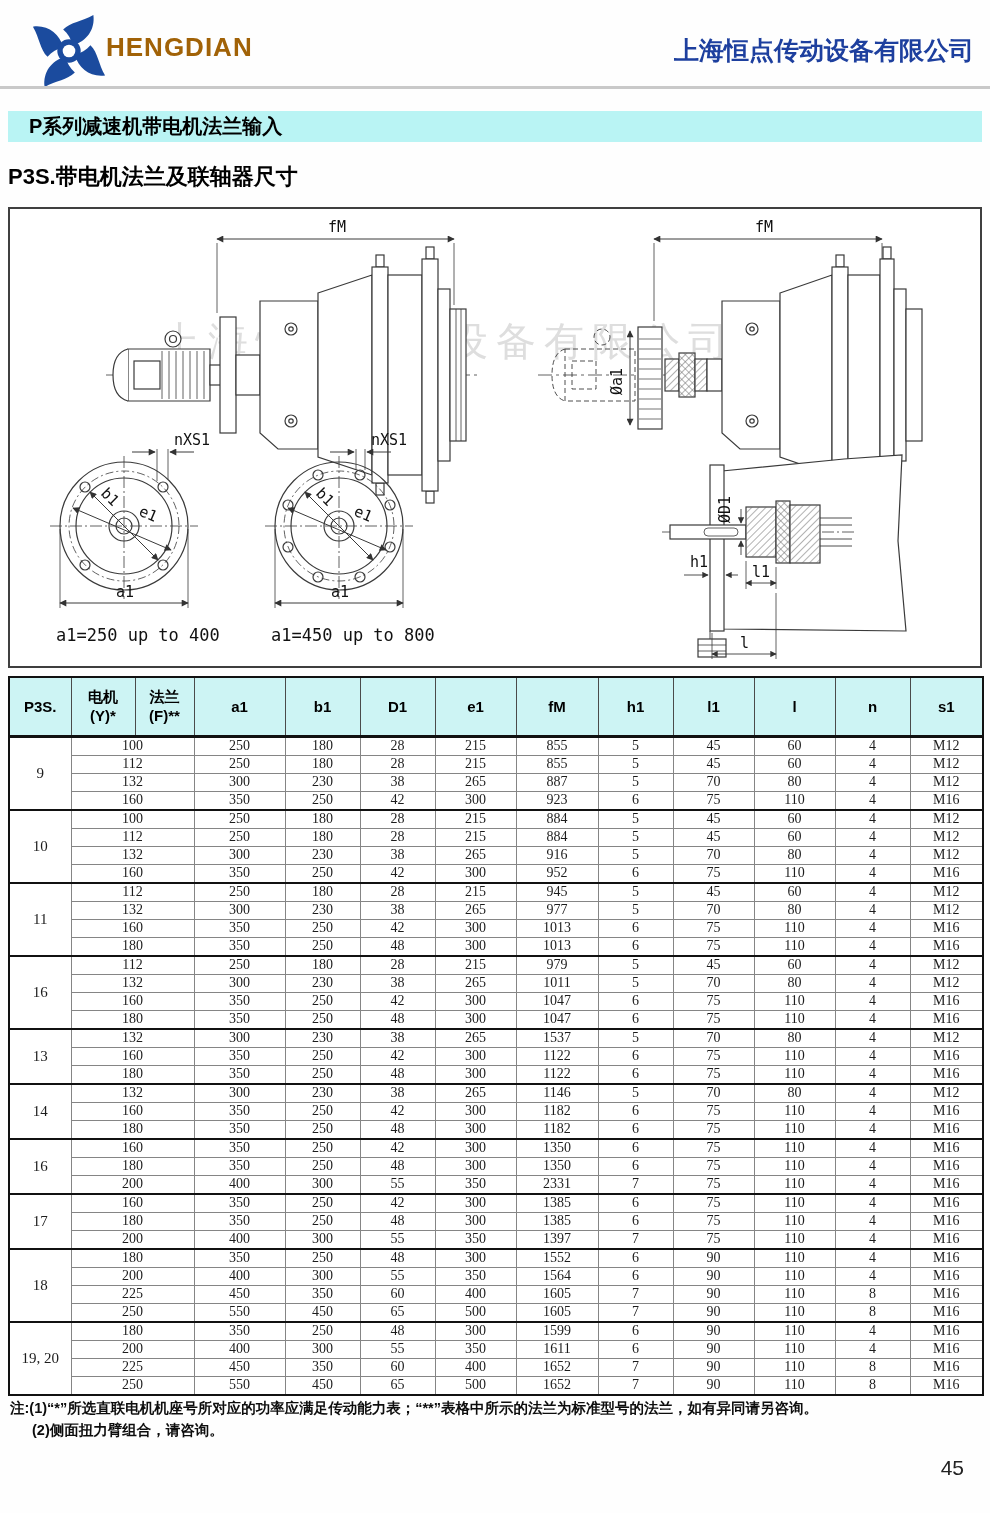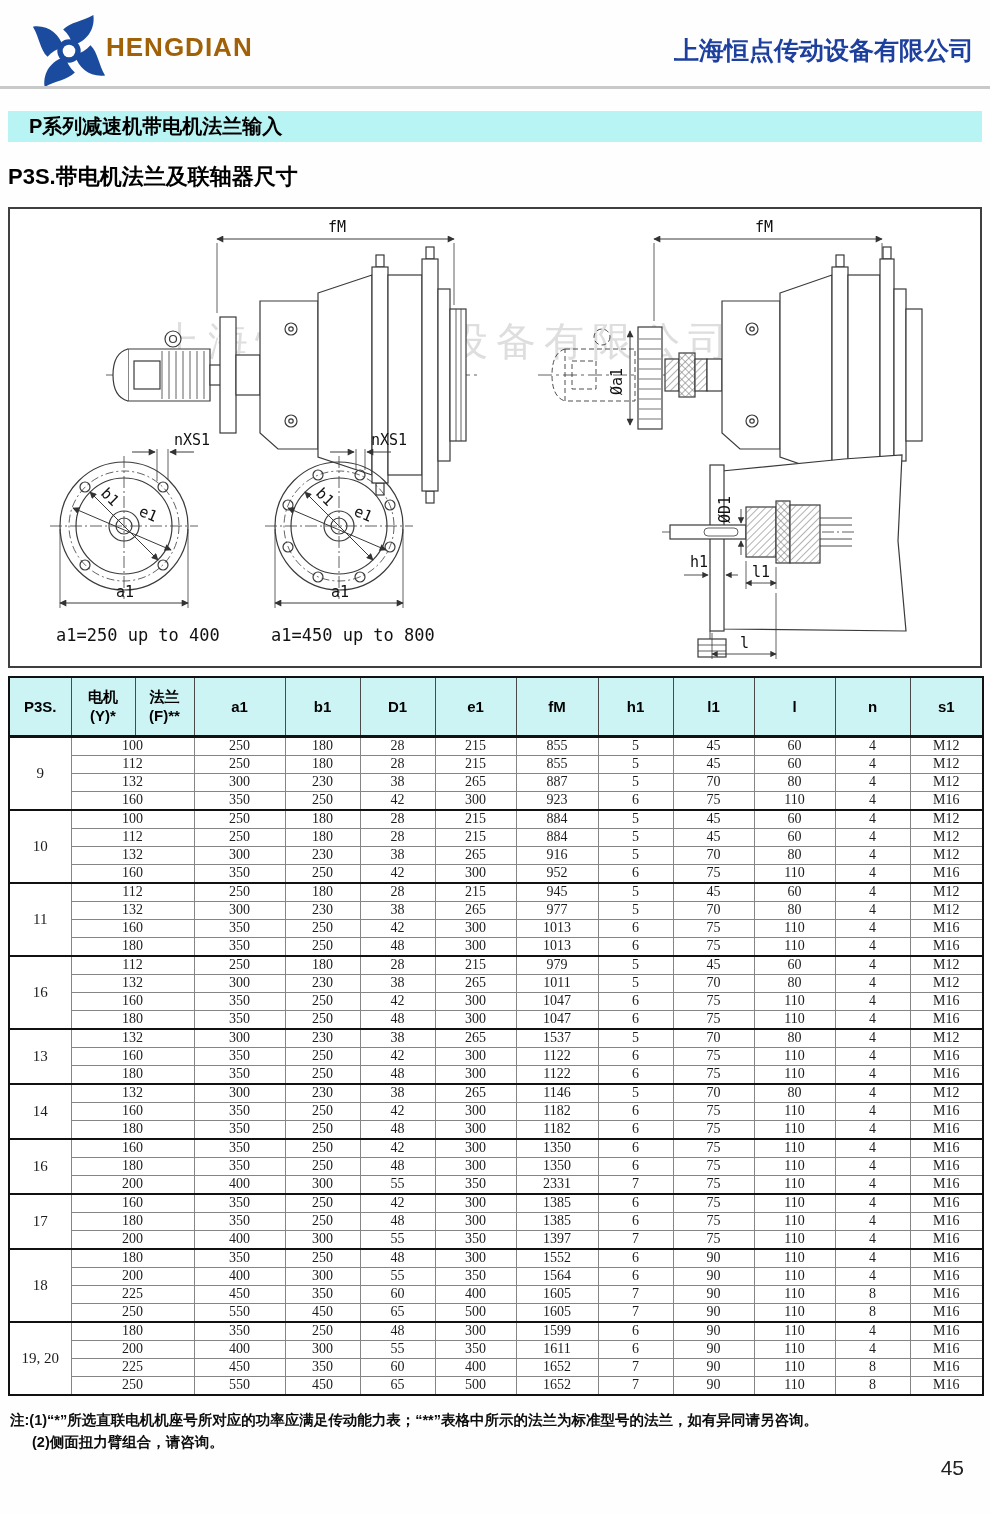--- a/index.html
+++ b/index.html
@@ -29,21 +29,21 @@
   thead tr{height:59px;}
   .hd{background:#cdf4f4;font:700 15px "Liberation Sans",sans-serif;color:#000;
       border:1px solid #4a4a4a;border-bottom:3px solid #111;}
   td{border:1px solid #858585;height:17px;line-height:17px;padding:0;
      font:14px "Liberation Serif",serif;color:#1c1c1c;}
   th.gcell{border:1px solid #858585;background:#fff;font:15px "Liberation Serif",serif;
            font-weight:normal;color:#1c1c1c;}
   tr.grp td,tr.grp th{border-top:2px solid #111;}
   
   .notes{position:absolute;left:10px;top:1397px;width:972px;
-         font:600 14.5px "Liberation Sans",sans-serif;color:#0d0d0d;line-height:22px;margin-top:12px;}
+         font:600 14.5px "Liberation Sans",sans-serif;color:#0d0d0d;line-height:22px;}
   .notes .n2{padding-left:22px;}
   .pageno{position:absolute;right:26px;top:1456px;font-size:21px;color:#222;}
 </style>
 </head>
 <body>
 
 <div class="page">
 
   <div class="logo">
     <svg width="78" height="78" viewBox="-40 -40 80 80">

